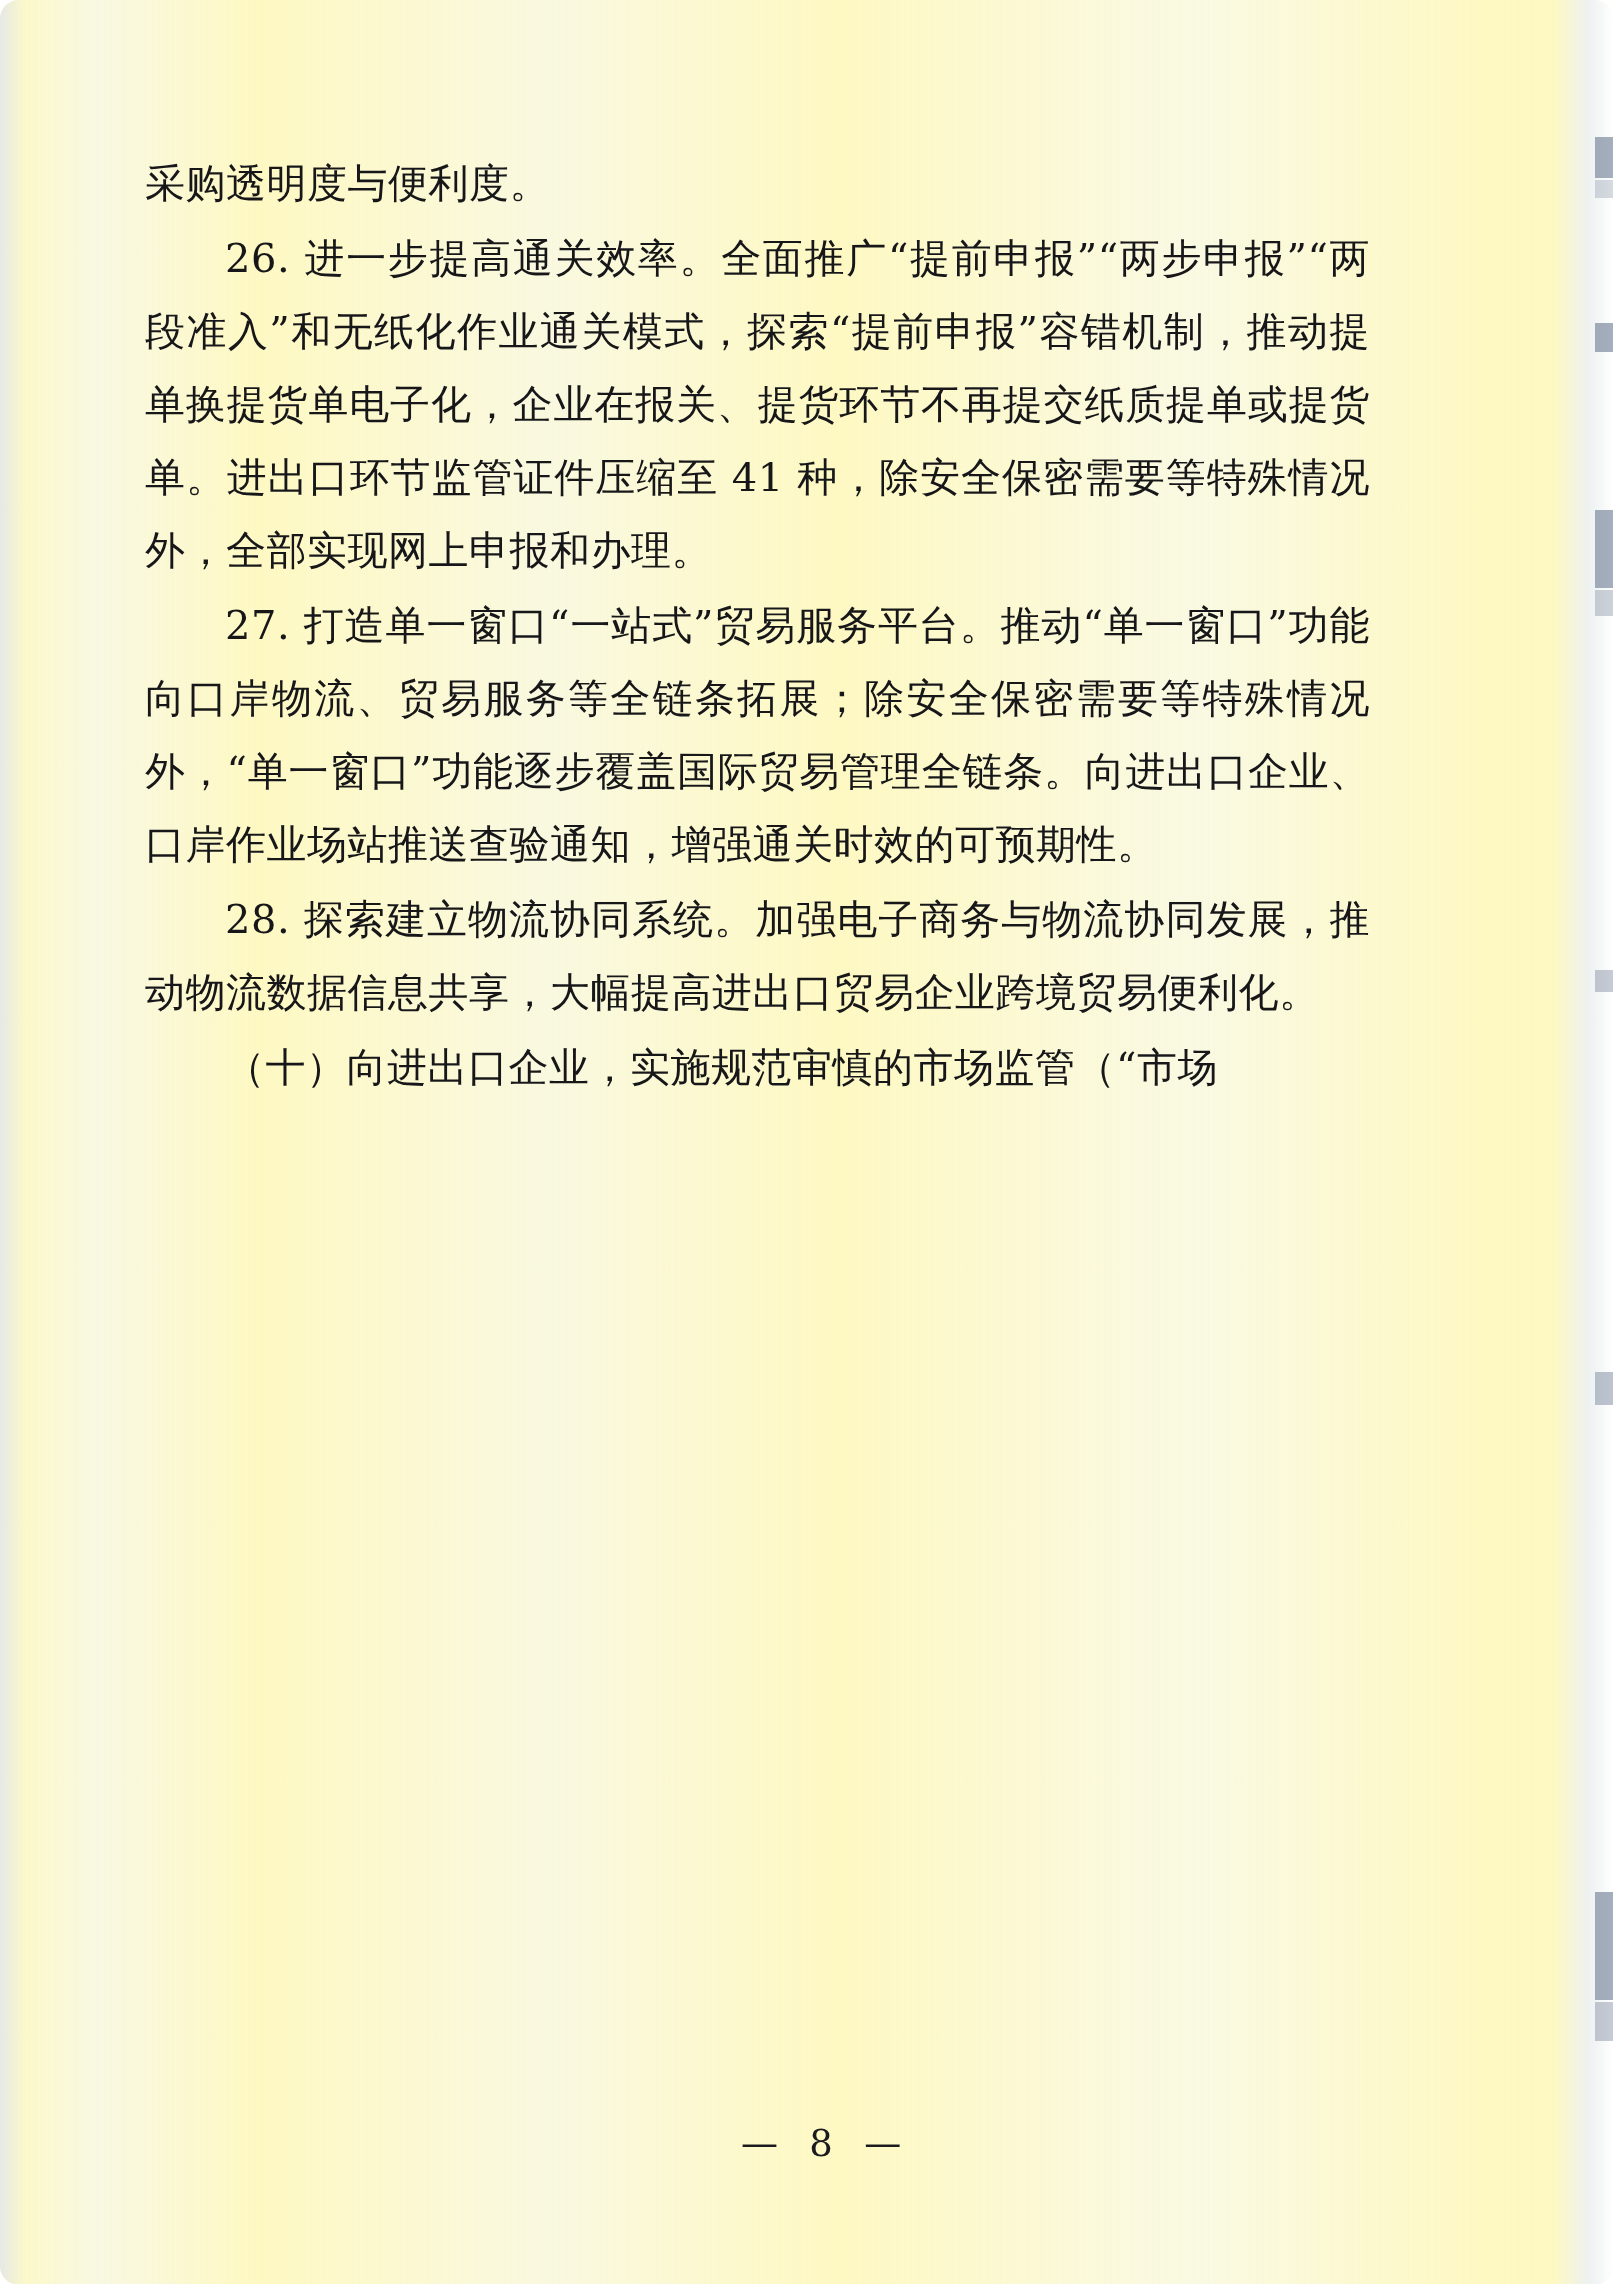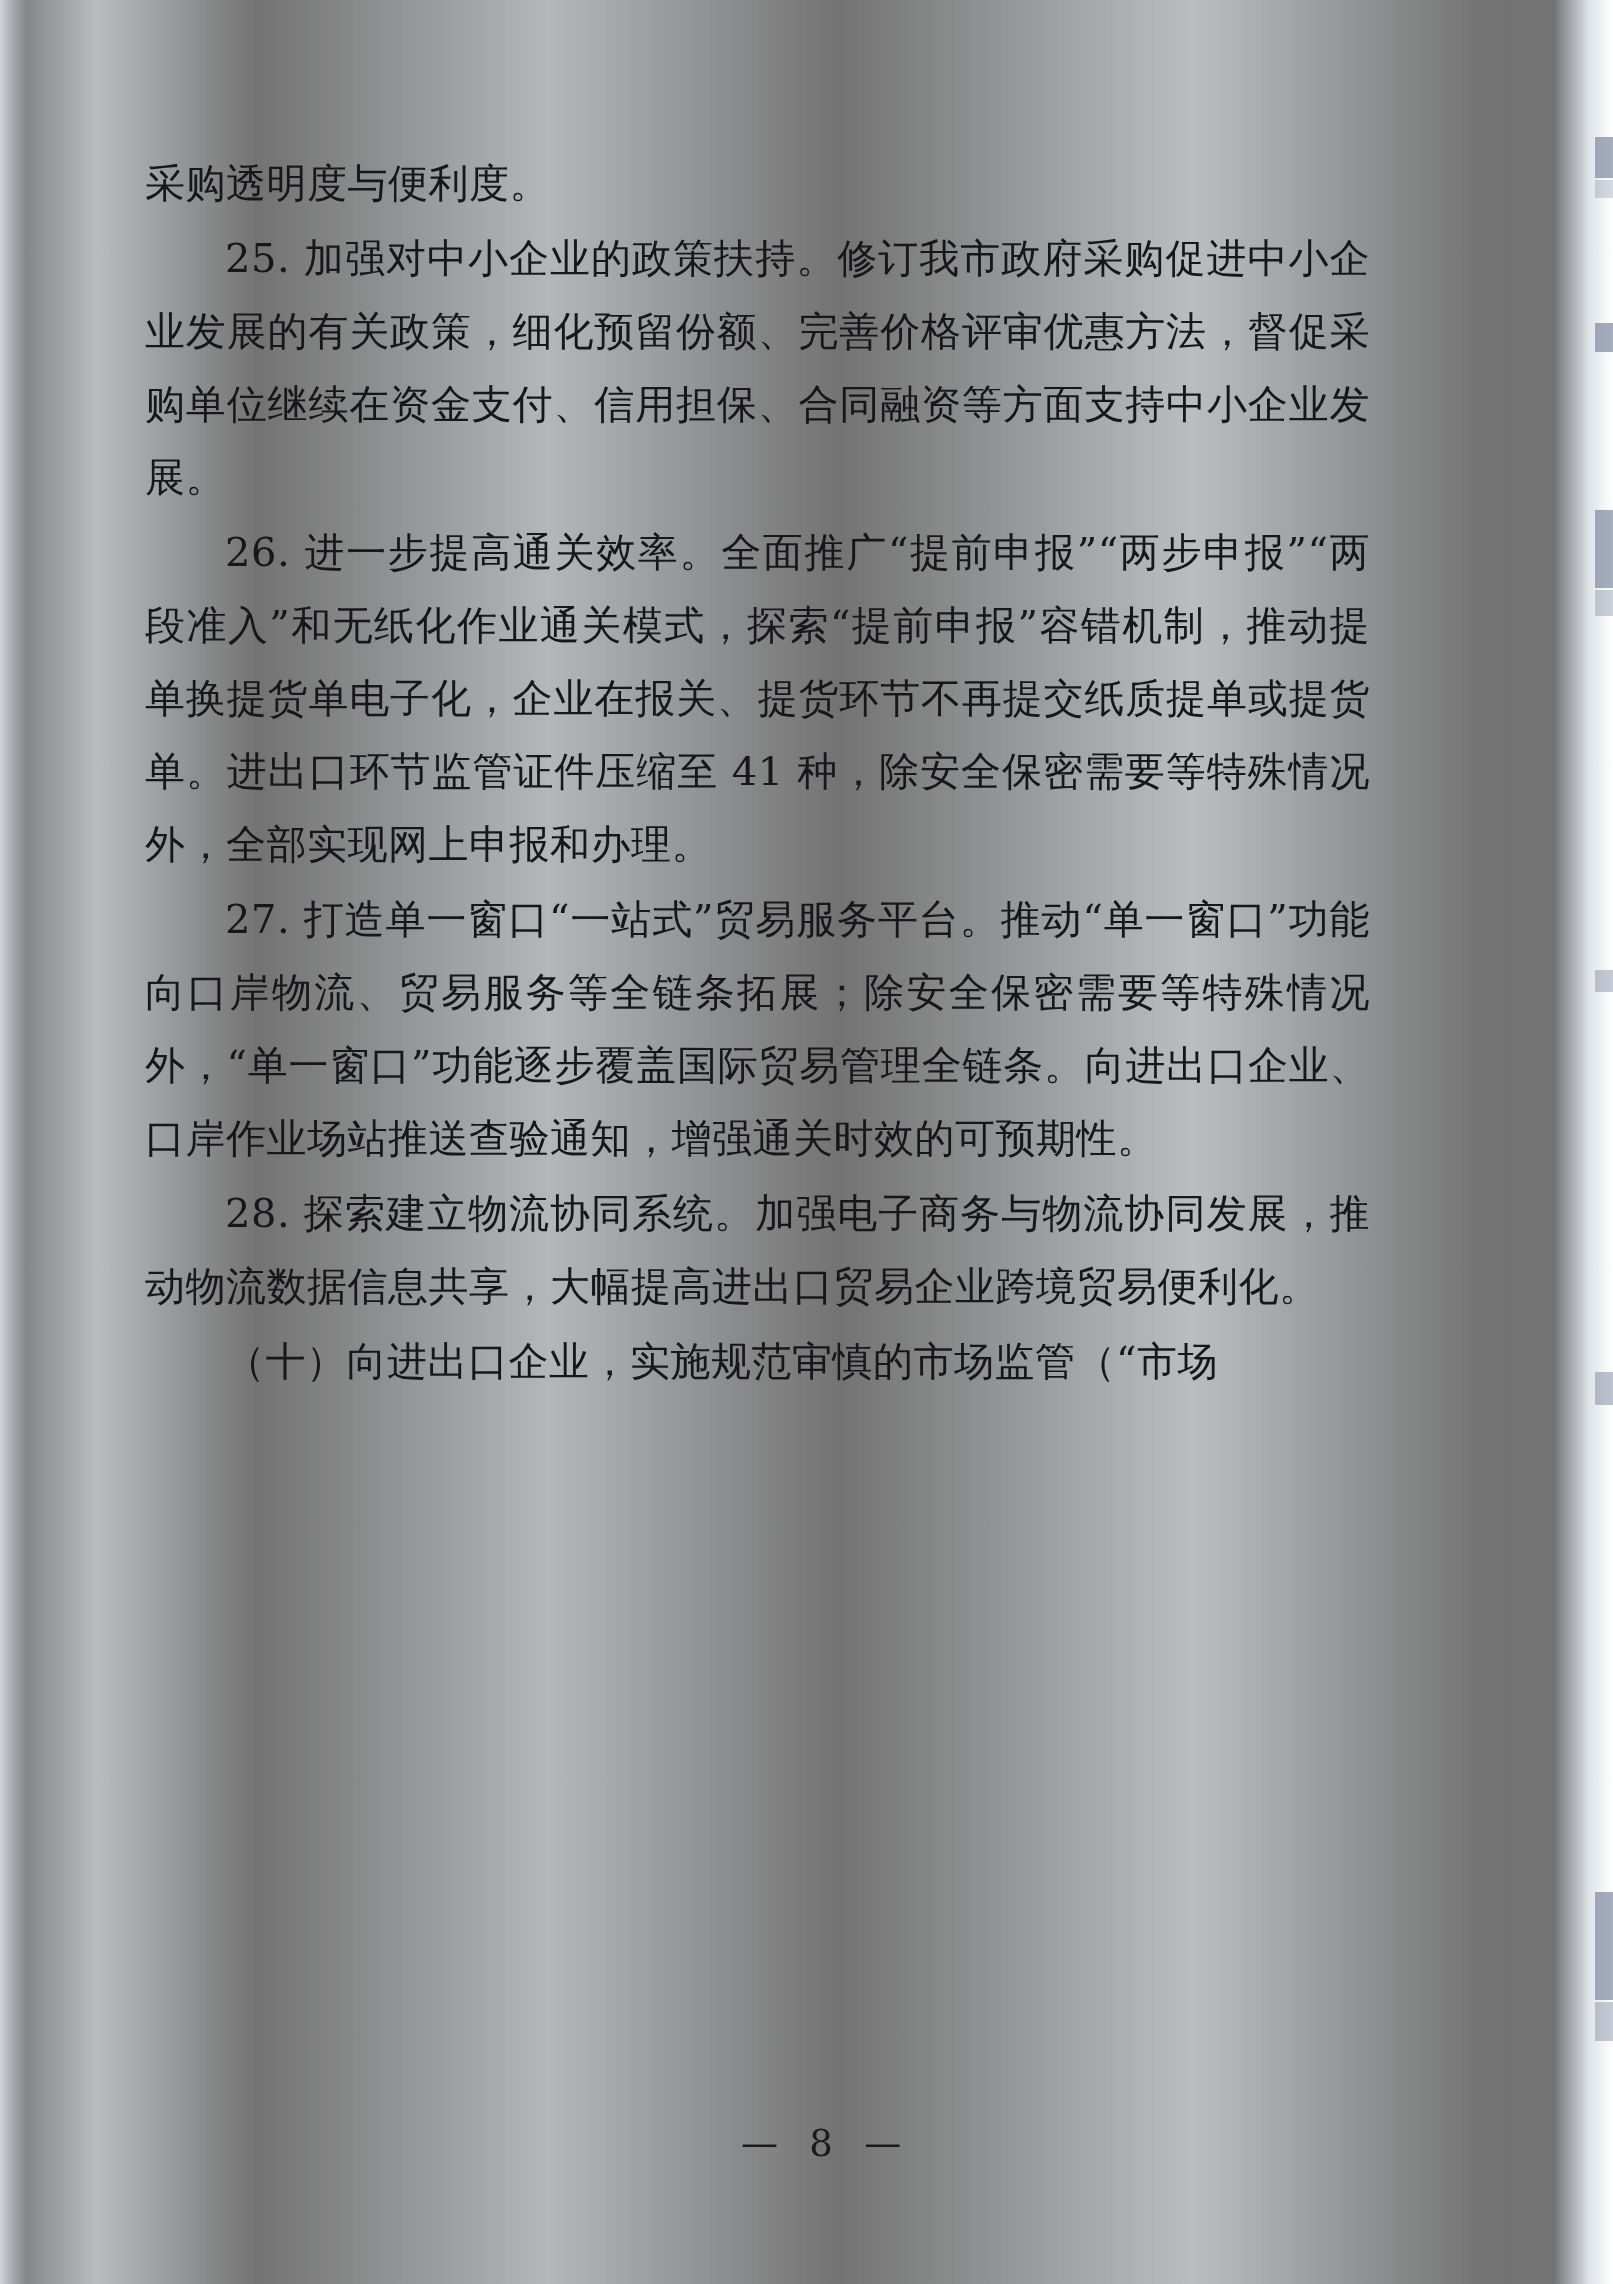--- a/index.html
+++ b/index.html
@@ -7,22 +7,23 @@
     padding: 0;
     background: #ffffff;
   }
   body {
     font-family: "DejaVu Serif", "Liberation Serif", serif;
   }
   .page {
     position: relative;
     width: 1613px;
     height: 2285px;
-    background: #737373;
+    background: #fef9c3;
     overflow: hidden;
+    border-radius: 19px;
   }
   
   .scan-tint {
     position: absolute;
     inset: 0;
     background:
       linear-gradient(90deg,
         rgba(248,250,252,0.0) 0%,
         rgba(244,248,252,0.55) 6%,
         rgba(255,255,255,0.0) 16%,
@@ -140,21 +141,20 @@
   <div class="edge-marks" style="top:1372px;">
     <i style="height:33px;opacity:.4;"></i>
   </div>
   <div class="edge-marks" style="top:1892px;">
     <i style="height:108px;"></i>
     <i style="height:39px;opacity:.35;"></i>
   </div>
 
   <div class="content">
     <p class="para">采购透明度与便利度。</p>
-    <p class="para indent">25. 加强对中小企业的政策扶持。修订我市政府采购促进中小企业发展的有关政策，细化预留份额、完善价格评审优惠方法，督促采购单位继续在资金支付、信用担保、合同融资等方面支持中小企业发展。</p>
     <p class="para indent">26. 进一步提高通关效率。全面推广“提前申报”“两步申报”“两段准入”和无纸化作业通关模式，探索“提前申报”容错机制，推动提单换提货单电子化，企业在报关、提货环节不再提交纸质提单或提货单。进出口环节监管证件压缩至 41 种，除安全保密需要等特殊情况外，全部实现网上申报和办理。</p>
     <p class="para indent">27. 打造单一窗口“一站式”贸易服务平台。推动“单一窗口”功能向口岸物流、贸易服务等全链条拓展；除安全保密需要等特殊情况外，“单一窗口”功能逐步覆盖国际贸易管理全链条。向进出口企业、口岸作业场站推送查验通知，增强通关时效的可预期性。</p>
     <p class="para indent">28. 探索建立物流协同系统。加强电子商务与物流协同发展，推动物流数据信息共享，大幅提高进出口贸易企业跨境贸易便利化。</p>
     <p class="para indent">（十）向进出口企业，实施规范审慎的市场监管（“市场</p>
   </div>
 
   <div class="footer">
     <span class="footer-inner">— 8 —</span>
   </div>
 

